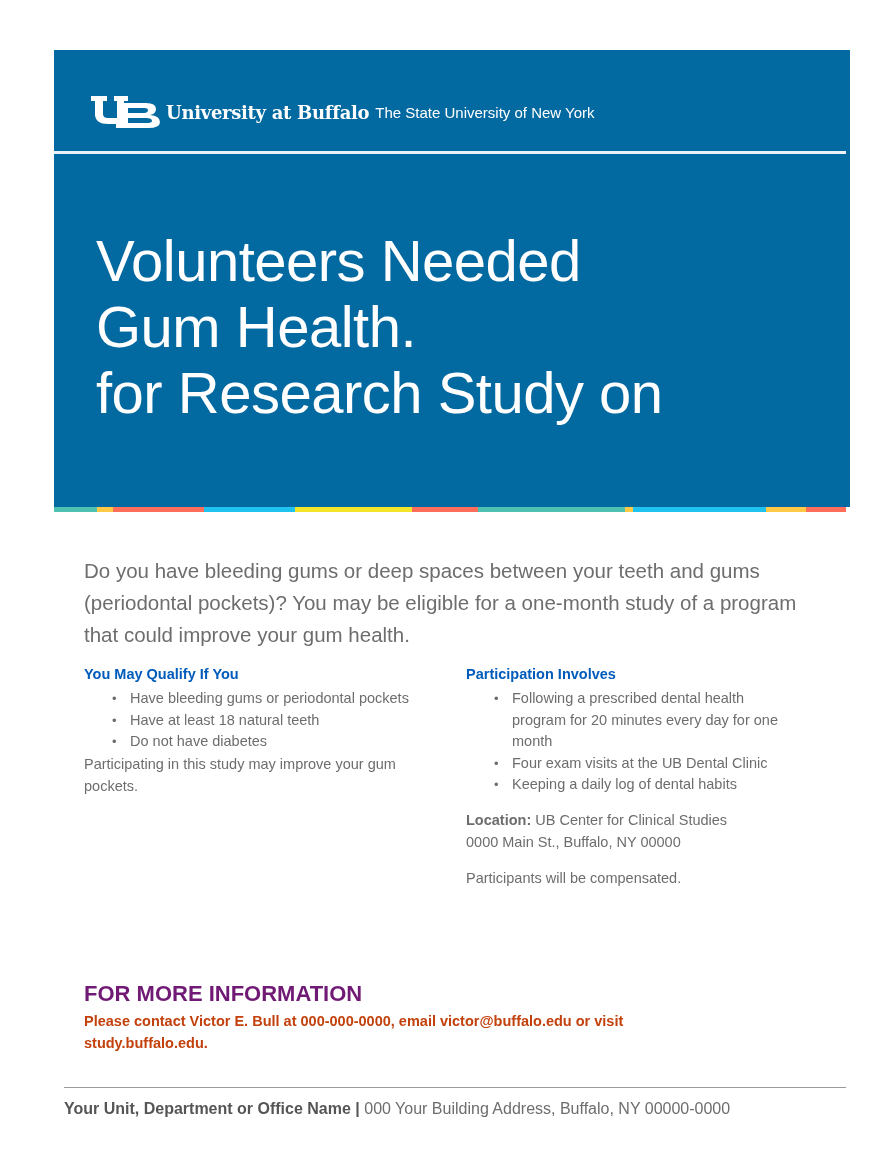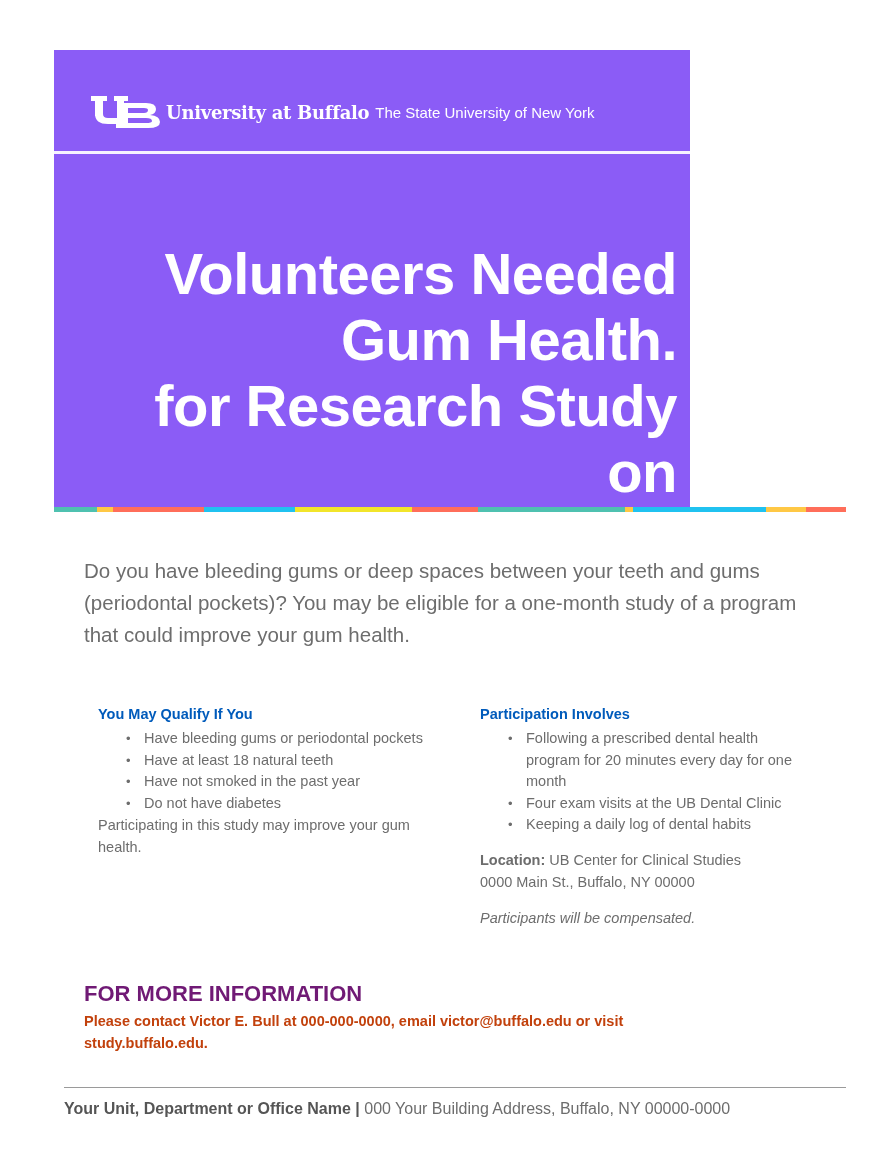--- a/index.html
+++ b/index.html
@@ -1,35 +1,35 @@
 <!DOCTYPE html>
 <html><head>
   <meta charset="utf-8">
   <style>
     html, body { margin: 0; padding: 0; background: #ffffff; }
     body { width: 895px; height: 1157px; position: relative; overflow: hidden;
            font-family: "Liberation Sans", sans-serif; color: #666666; }
 
-    .hero { position: absolute; left: 54px; top: 50px; width: 636px; height: 457px; background: #8b5cf6; }
+    .hero { position: absolute; left: 54px; top: 50px; width: 796px; height: 457px; background: #0369a1; }
     .logo-row { position: absolute; left: 36px; top: 42px; height: 40px; display: flex; align-items: center; }
     .ub-mark { width: 72px; height: 36px; margin-right: 4px; }
     .brand-name { font-family: "DejaVu Serif", serif; font-weight: bold; color: #ffffff; font-size: 18px; letter-spacing: -0.3px; }
     .brand-sub { font-family: "Liberation Sans", sans-serif; color: #ffffff; font-size: 15px; margin-left: 6px; }
     .hero-divider { position: absolute; left: 0; top: 101px; width: 792px; height: 3px; background: #ffffff; opacity: 0.92; }
-    .hero-title { position: absolute; left: 42px; top: 178px; margin: 13px; color: #ffffff;
-                  font-family: "Liberation Sans", sans-serif; font-weight: bold; font-size: 58px; line-height: 66px; letter-spacing: -0.5px; text-align: right; }
+    .hero-title { position: absolute; left: 42px; top: 178px; margin: 0; color: #ffffff;
+                  font-family: "Liberation Sans", sans-serif; font-weight: normal; font-size: 58px; line-height: 66px; letter-spacing: -0.5px; }
     .hero-title span { display: block; }
 
     .stripe { position: absolute; left: 54px; top: 507px; width: 792px; height: 5px; display: flex; }
     .stripe div { height: 5px; }
 
     .intro { position: absolute; left: 84px; top: 555px; width: 740px; margin: 0;
              font-size: 20.5px; line-height: 32px; color: #6d6d6d; }
 
-    .col { position: absolute; top: 704px; margin-left: 14px; }
+    .col { position: absolute; top: 664px; }
     .col-left { left: 84px; width: 330px; }
     .col-right { left: 466px; width: 360px; }
     .sec-head { color: #005bbb; font-weight: bold; font-size: 14.5px; margin: 0 0 4px 0; line-height: 20px; }
     ul.bl { list-style: none; margin: 0; padding: 0; }
     ul.bl li { position: relative; padding-left: 46px; font-size: 14.5px; line-height: 21.5px; color: #6d6d6d; }
     ul.bl li::before { content: "\2022"; position: absolute; left: 28px; top: 0; color: #6d6d6d; font-size: 13px; }
     .para { font-size: 14.5px; line-height: 22px; color: #6d6d6d; margin: 0; }
     .bold-label { font-weight: bold; color: #6d6d6d; text-align: right; }
 
     .more { position: absolute; left: 84px; top: 982px; width: 640px; }
@@ -84,39 +84,38 @@
     <div style="width: 40px; background: rgb(255, 110, 90);"></div>
   </div>
 
 <p class="intro">Do you have bleeding gums or deep spaces between your teeth and gums (periodontal pockets)? You may be eligible for a one-month study of a program that could improve your gum health.</p>
 
 <div class="col col-left">
   <h3 class="sec-head">You May Qualify If You</h3>
   <ul class="bl">
     <li>Have bleeding gums or periodontal pockets</li>
     <li>Have at least 18 natural teeth</li>
-    <li>Have not smoked in the past year</li>
     <li>Do not have diabetes</li>
   </ul>
-  <p class="para">Participating in this study may improve your gum health.</p>
+  <p class="para">Participating in this study may improve your gum pockets.</p>
 </div>
 
 <div class="col col-right">
   <h3 class="sec-head">Participation Involves</h3>
   <ul class="bl">
     <li style="padding-right:40px;">Following a prescribed dental health program for 20 minutes every day for one month</li>
     <li>Four exam visits at the UB Dental Clinic</li>
     <li>Keeping a daily log of dental habits</li>
   </ul>
   <p class="para" style="margin-top:13px;">
     <span class="bold-label">Location:</span>
     <span>UB Center for Clinical Studies</span><br>
     <span>0000 Main St., Buffalo, NY 00000</span>
   </p>
-  <p class="para" style="margin-top:14px;font-style:italic;">Participants will be compensated.</p>
+  <p class="para" style="margin-top:14px;">Participants will be compensated.</p>
 </div>
 
 <div class="more">
   <h2 class="more-head">FOR MORE INFORMATION</h2>
   <p class="more-body">Please contact Victor E. Bull at 000-000-0000, email victor@buffalo.edu or visit study.buffalo.edu.</p>
 </div>
 
 <div class="footer-rule"></div>
 <div class="footer">
   <b>Your Unit, Department or Office Name |</b>

